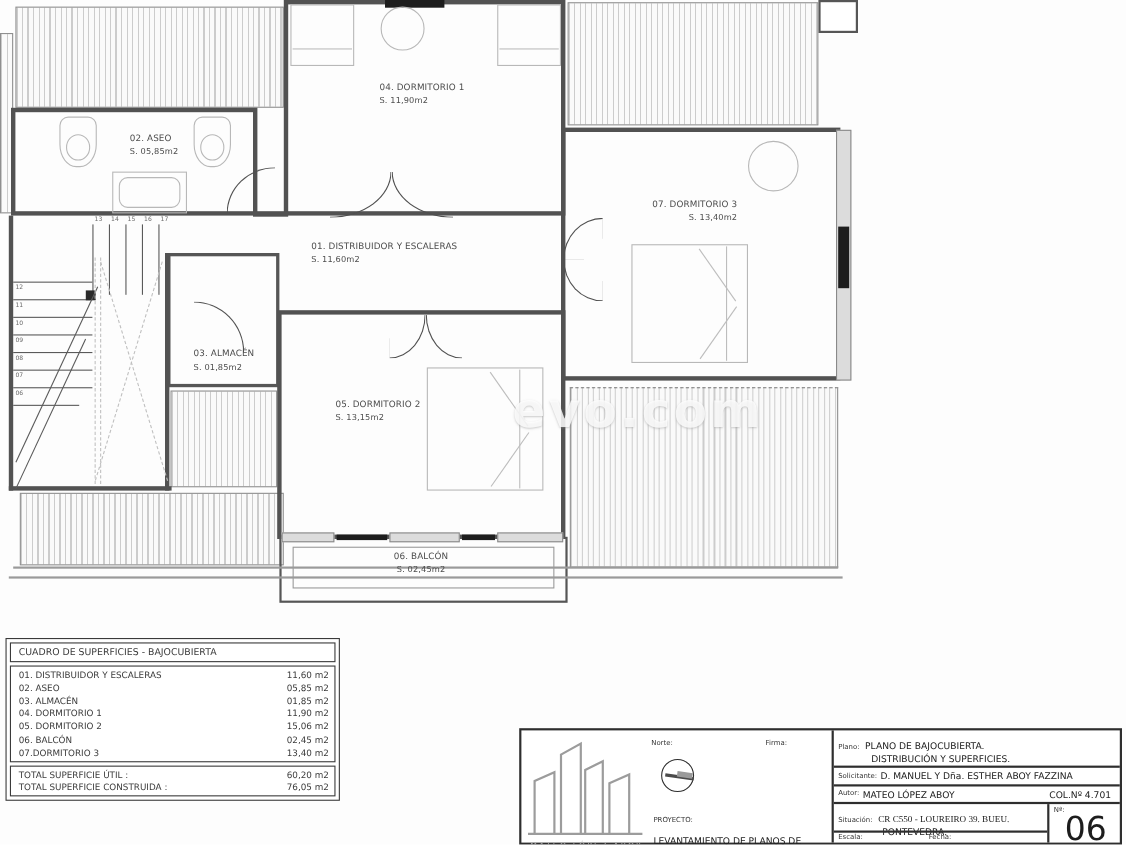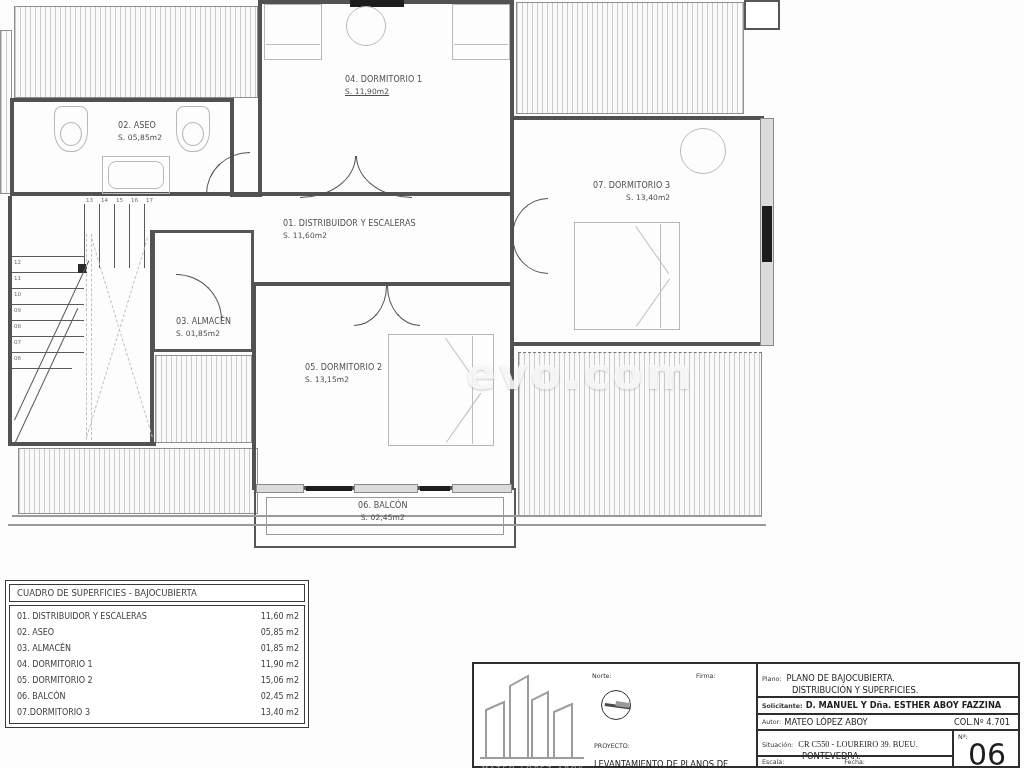--- a/index.html
+++ b/index.html
@@ -178,21 +178,21 @@
     <div class="abs room-label" style="left:118px;top:120px;">
       <div>02. ASEO</div>
       <div style="font-size:7.5px;">S. 05,85m2</div>
     </div>
     <div class="abs room-label" style="left:176px;top:316px;">
       <div>03. ALMACÉN</div>
       <div style="font-size:7.5px;">S. 01,85m2</div>
     </div>
     <div class="abs room-label" style="left:345px;top:74px;">
       <div>04. DORMITORIO 1</div>
-      <div style="font-size:7.5px;text-decoration:underline;">S. 11,90m2</div>
+      <div style="font-size:7.5px;">S. 11,90m2</div>
     </div>
     <div class="abs room-label" style="left:305px;top:362px;">
       <div>05. DORMITORIO 2</div>
       <div style="font-size:7.5px;">S. 13,15m2</div>
     </div>
     <div class="abs room-label" style="left:358px;top:500px;text-align:center;">
       <div>06. BALCÓN</div>
       <div style="font-size:7.5px;">S. 02,45m2</div>
     </div>
     <div class="abs room-label" style="left:593px;top:180px;text-align:right;">
@@ -226,20 +226,30 @@
         <span>05. DORMITORIO 2</span>
         <span>15,06 m2</span>
       </div>
       <div class="st-row">
         <span>06. BALCÓN</span>
         <span>02,45 m2</span>
       </div>
       <div class="st-row">
         <span>07.DORMITORIO 3</span>
         <span>13,40 m2</span>
+      </div>
+    </div>
+    <div class="sec st-tot">
+      <div class="st-row">
+        <span>TOTAL SUPERFICIE ÚTIL :</span>
+        <span>60,20 m2</span>
+      </div>
+      <div class="st-row">
+        <span>TOTAL SUPERFICIE CONSTRUIDA :</span>
+        <span>76,05 m2</span>
       </div>
     </div>
   </div>
 
   <div class="abs tblock" style="left:472px;top:662px;width:548px;height:106px;">
 
     <div class="tb-left">
       <svg class="abs" style="left:6px;top:6px;" width="108" height="96" viewBox="0 0 108 96">
         <g fill="none" stroke="#9c9c9c" stroke-width="2">
           <polyline points="6,88 6,40 24,32 24,88"></polyline>
@@ -258,21 +268,21 @@
       <span class="abs tb-lab" style="left:120px;top:78px;">PROYECTO:</span>
       <span class="abs tb-val" style="left:120px;top:95px;white-space:nowrap;">LEVANTAMIENTO DE PLANOS DE</span>
     </div>
 
     <div class="tb-right">
       <div class="tb-row" style="height:34px;">
         <span class="tb-lab">Plano:</span>
         <span class="tb-val">PLANO DE BAJOCUBIERTA.</span>
         <div class="tb-val" style="padding-left:30px;">DISTRIBUCIÓN Y SUPERFICIES.</div>
       </div>
-      <div class="tb-row" style="height:17px;display:flex;align-items:center;gap:3px;font-weight:bold;">
+      <div class="tb-row" style="height:17px;display:flex;align-items:center;gap:3px;">
         <span class="tb-lab">Solicitante:</span>
         <span class="tb-val" style="white-space:nowrap;">D. MANUEL Y Dña. ESTHER ABOY FAZZINA</span>
       </div>
       <div class="tb-row" style="height:17px;display:flex;align-items:center;gap:3px;">
         <span class="tb-lab">Autor:</span>
         <span class="tb-val">MATEO LÓPEZ ABOY</span>
         <span class="tb-val" style="margin-left:auto;padding-right:4px;">COL.Nº 4.701</span>
       </div>
       <div style="flex:1;display:flex;">
         <div style="width:196px;border-right:2px solid #2e2e2e;display:flex;flex-direction:column;">

